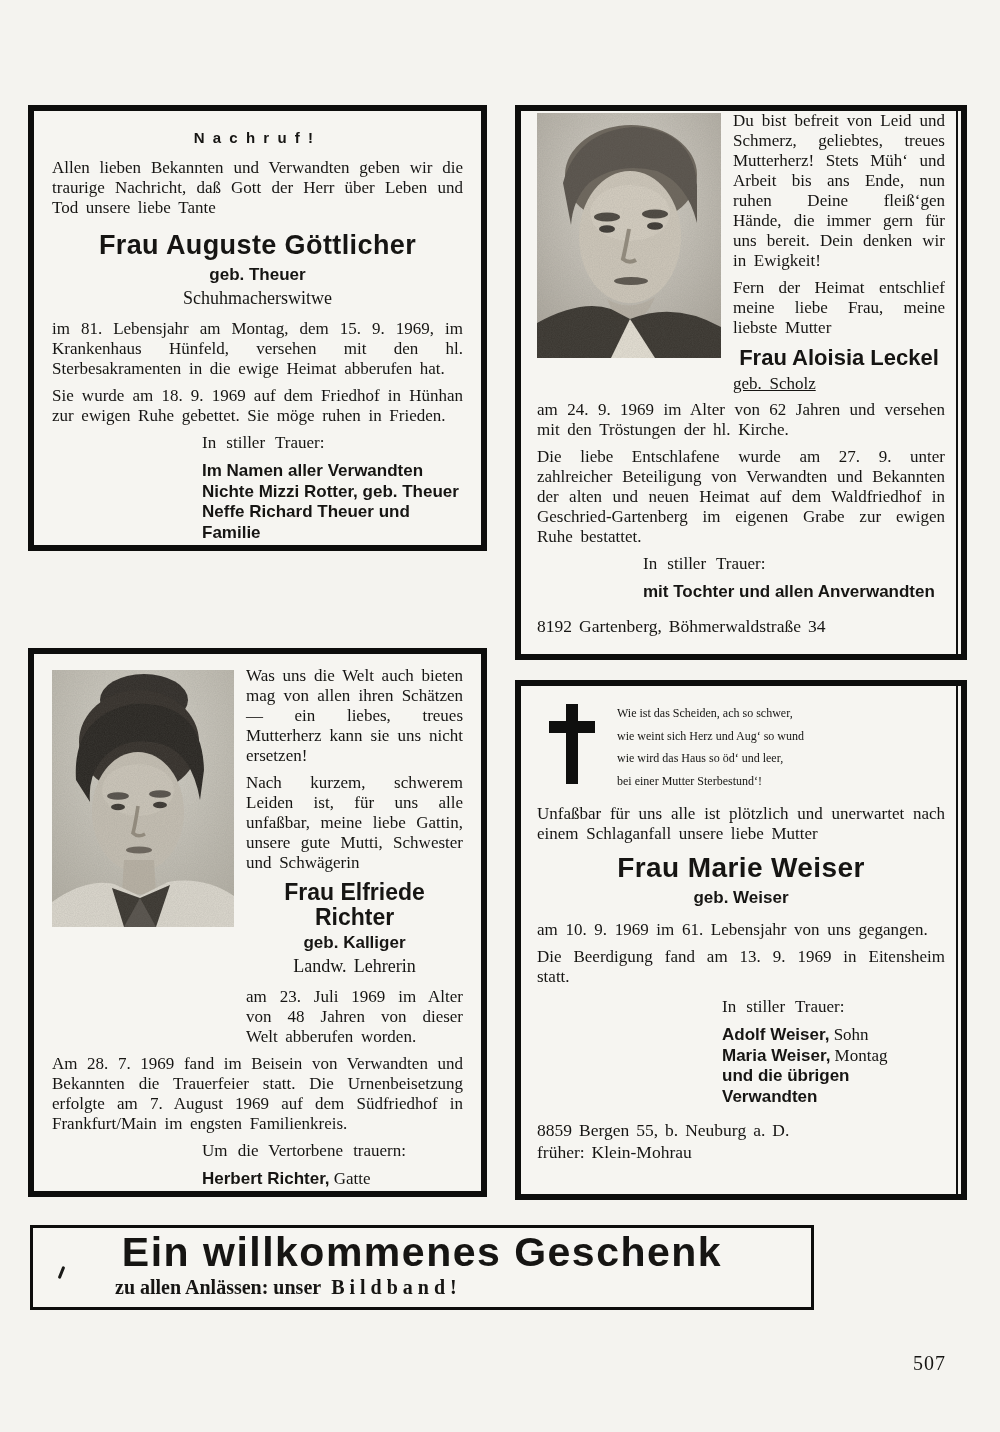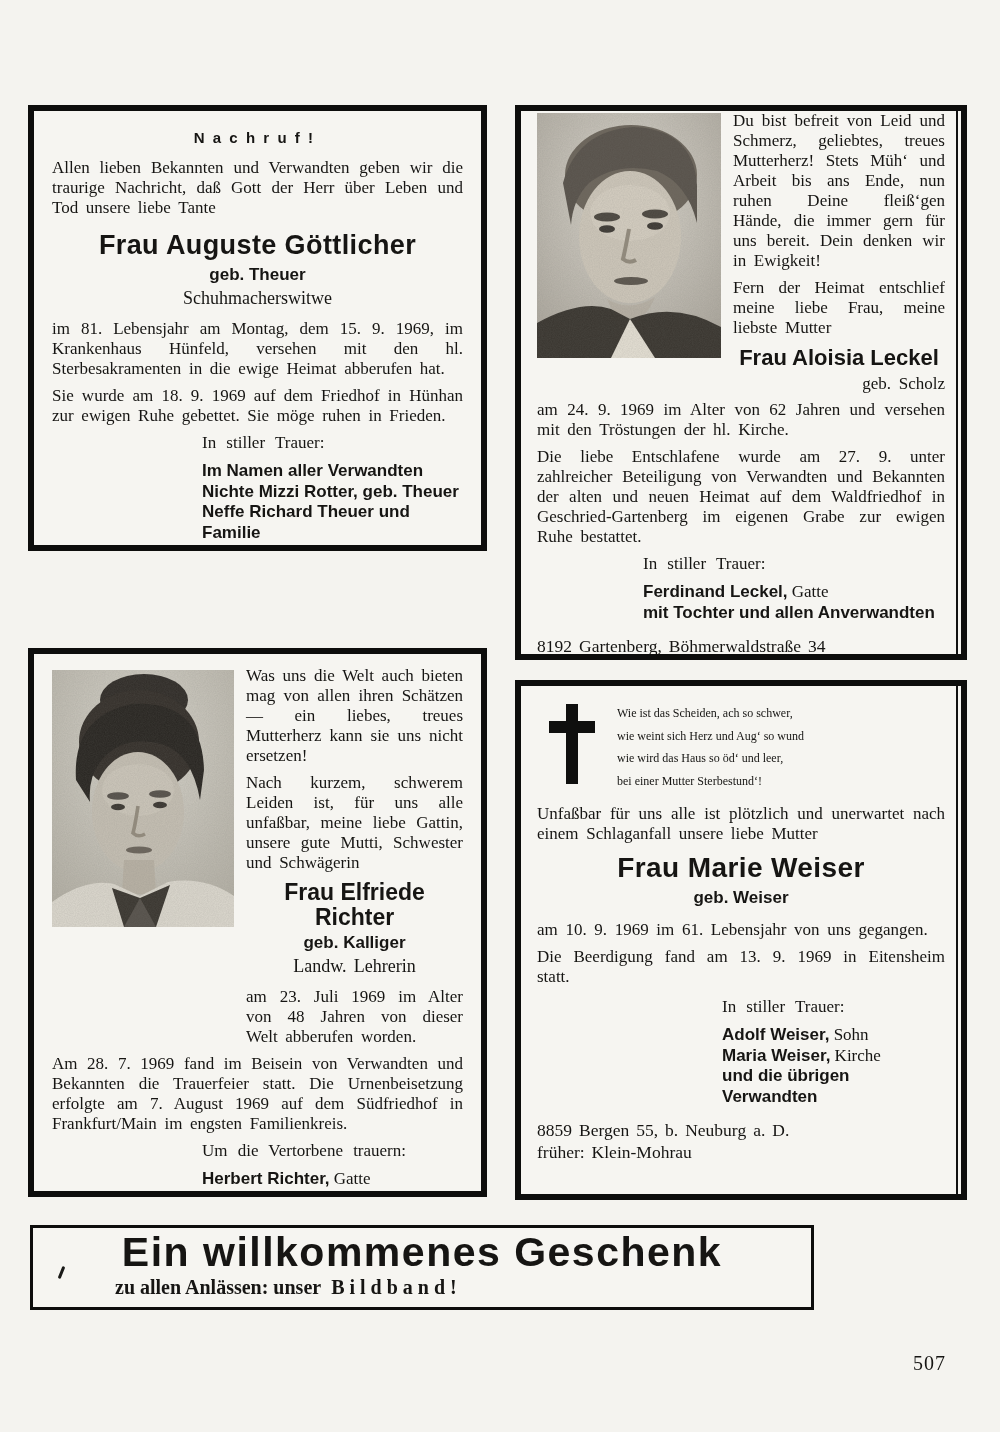--- a/index.html
+++ b/index.html
@@ -58,21 +58,21 @@
   }
   .name-rm {
     font-family:"Liberation Sans", sans-serif;
     font-weight:bold; font-size:23px; text-align:center;
     margin:6px 0 2px 0; line-height:1.1;
   }
   .nee-sans {
     font-family:"Liberation Sans", sans-serif;
     font-weight:bold; font-size:17px; text-align:center; margin:0 0 3px 0;
   }
-  .nee-serif { font-size:17px; text-align:right; margin:2px 0 6px 0; word-spacing:0.2em; }
+  .nee-serif { font-size:17px; text-align:left; margin:2px 0 6px 0; word-spacing:0.2em;text-decoration:underline; }
   .occupation { font-size:18px; text-align:center; margin:2px 0 10px 0; word-spacing:0.15em; }
 
   .mourn-label { font-size:17px; word-spacing:0.35em; margin:0 0 8px 0; }
   .mourn-line  { font-family:"Liberation Sans", sans-serif; font-weight:bold;
                  font-size:17px; line-height:20.5px; }
   .m-pre, .m-post { font-family:"Liberation Serif", serif; font-weight:normal; }
 
   .mourn-block { margin-top:8px; }
   #box-goettlicher .mourn-block { margin-left:150px; margin-top:6px; }
   #box-leckel  .mourn-block { margin-left:106px; margin-top:4px; }
@@ -183,21 +183,20 @@
         <p class="jp">Du bist befreit von Leid und Schmerz, geliebtes, treues Mutterherz! Stets Müh‘ und Arbeit bis ans Ende, nun ruhen Deine fleiß‘gen Hände, die immer gern für uns bereit. Dein denken wir in Ewigkeit!</p>
         <p class="jp">Fern der Heimat entschlief meine liebe Frau, meine liebste Mutter</p>
         <h1 class="name-md">Frau Aloisia Leckel</h1>
         <div class="nee-serif">geb. Scholz</div>
       </div>
     </div>
     <p class="jp">am 24. 9. 1969 im Alter von 62 Jahren und versehen mit den Tröstungen der hl. Kirche.</p>
     <p class="jp">Die liebe Entschlafene wurde am 27. 9. unter zahlreicher Beteiligung von Verwandten und Bekannten der alten und neuen Heimat auf dem Waldfriedhof in Geschried-Gartenberg im eigenen Grabe zur ewigen Ruhe bestattet.</p>
     <div class="mourn-block">
       <div class="mourn-label">In stiller Trauer:</div>
-      <div class="mourn-line"><span class="m-pre"></span><span>Ferdinand Leckel,</span><span class="m-post"> Gatte</span></div>
       <div class="mourn-line"><span class="m-pre"></span><span>mit Tochter und allen Anverwandten</span><span class="m-post"></span></div>
     </div>
     <div class="addr-block">
       <div class="addr">8192 Gartenberg, Böhmerwaldstraße 34</div>
 
     </div>
   </section>
 
   <section class="obit" id="box-richter">
     <div class="row">
@@ -262,21 +261,21 @@
       </div>
     </div>
     <p class="jp" style="margin-top:12px">Unfaßbar für uns alle ist plötzlich und unerwartet nach einem Schlaganfall unsere liebe Mutter</p>
     <h1 class="big-name">Frau Marie Weiser</h1>
     <div class="nee-sans" style="margin-bottom:12px">geb. Weiser</div>
     <p class="jp">am 10. 9. 1969 im 61. Lebensjahr von uns gegangen.</p>
     <p class="jp">Die Beerdigung fand am 13. 9. 1969 in Eitensheim statt.</p>
     <div class="mourn-block">
       <div class="mourn-label">In stiller Trauer:</div>
       <div class="mourn-line"><span class="m-pre"></span><span>Adolf Weiser,</span><span class="m-post"> Sohn</span></div>
-      <div class="mourn-line"><span class="m-pre"></span><span>Maria Weiser,</span><span class="m-post"> Kirche</span></div>
+      <div class="mourn-line"><span class="m-pre"></span><span>Maria Weiser,</span><span class="m-post"> Montag</span></div>
       <div class="mourn-line"><span class="m-pre"></span><span>und die übrigen Verwandten</span><span class="m-post"></span></div>
     </div>
     <div class="addr-block">
       <div class="addr">8859 Bergen 55, b. Neuburg a. D.</div>
       <div class="addr">früher: Klein-Mohrau</div>
     </div>
   </section>
 
   <section class="banner">
     <div class="artifact"></div>

